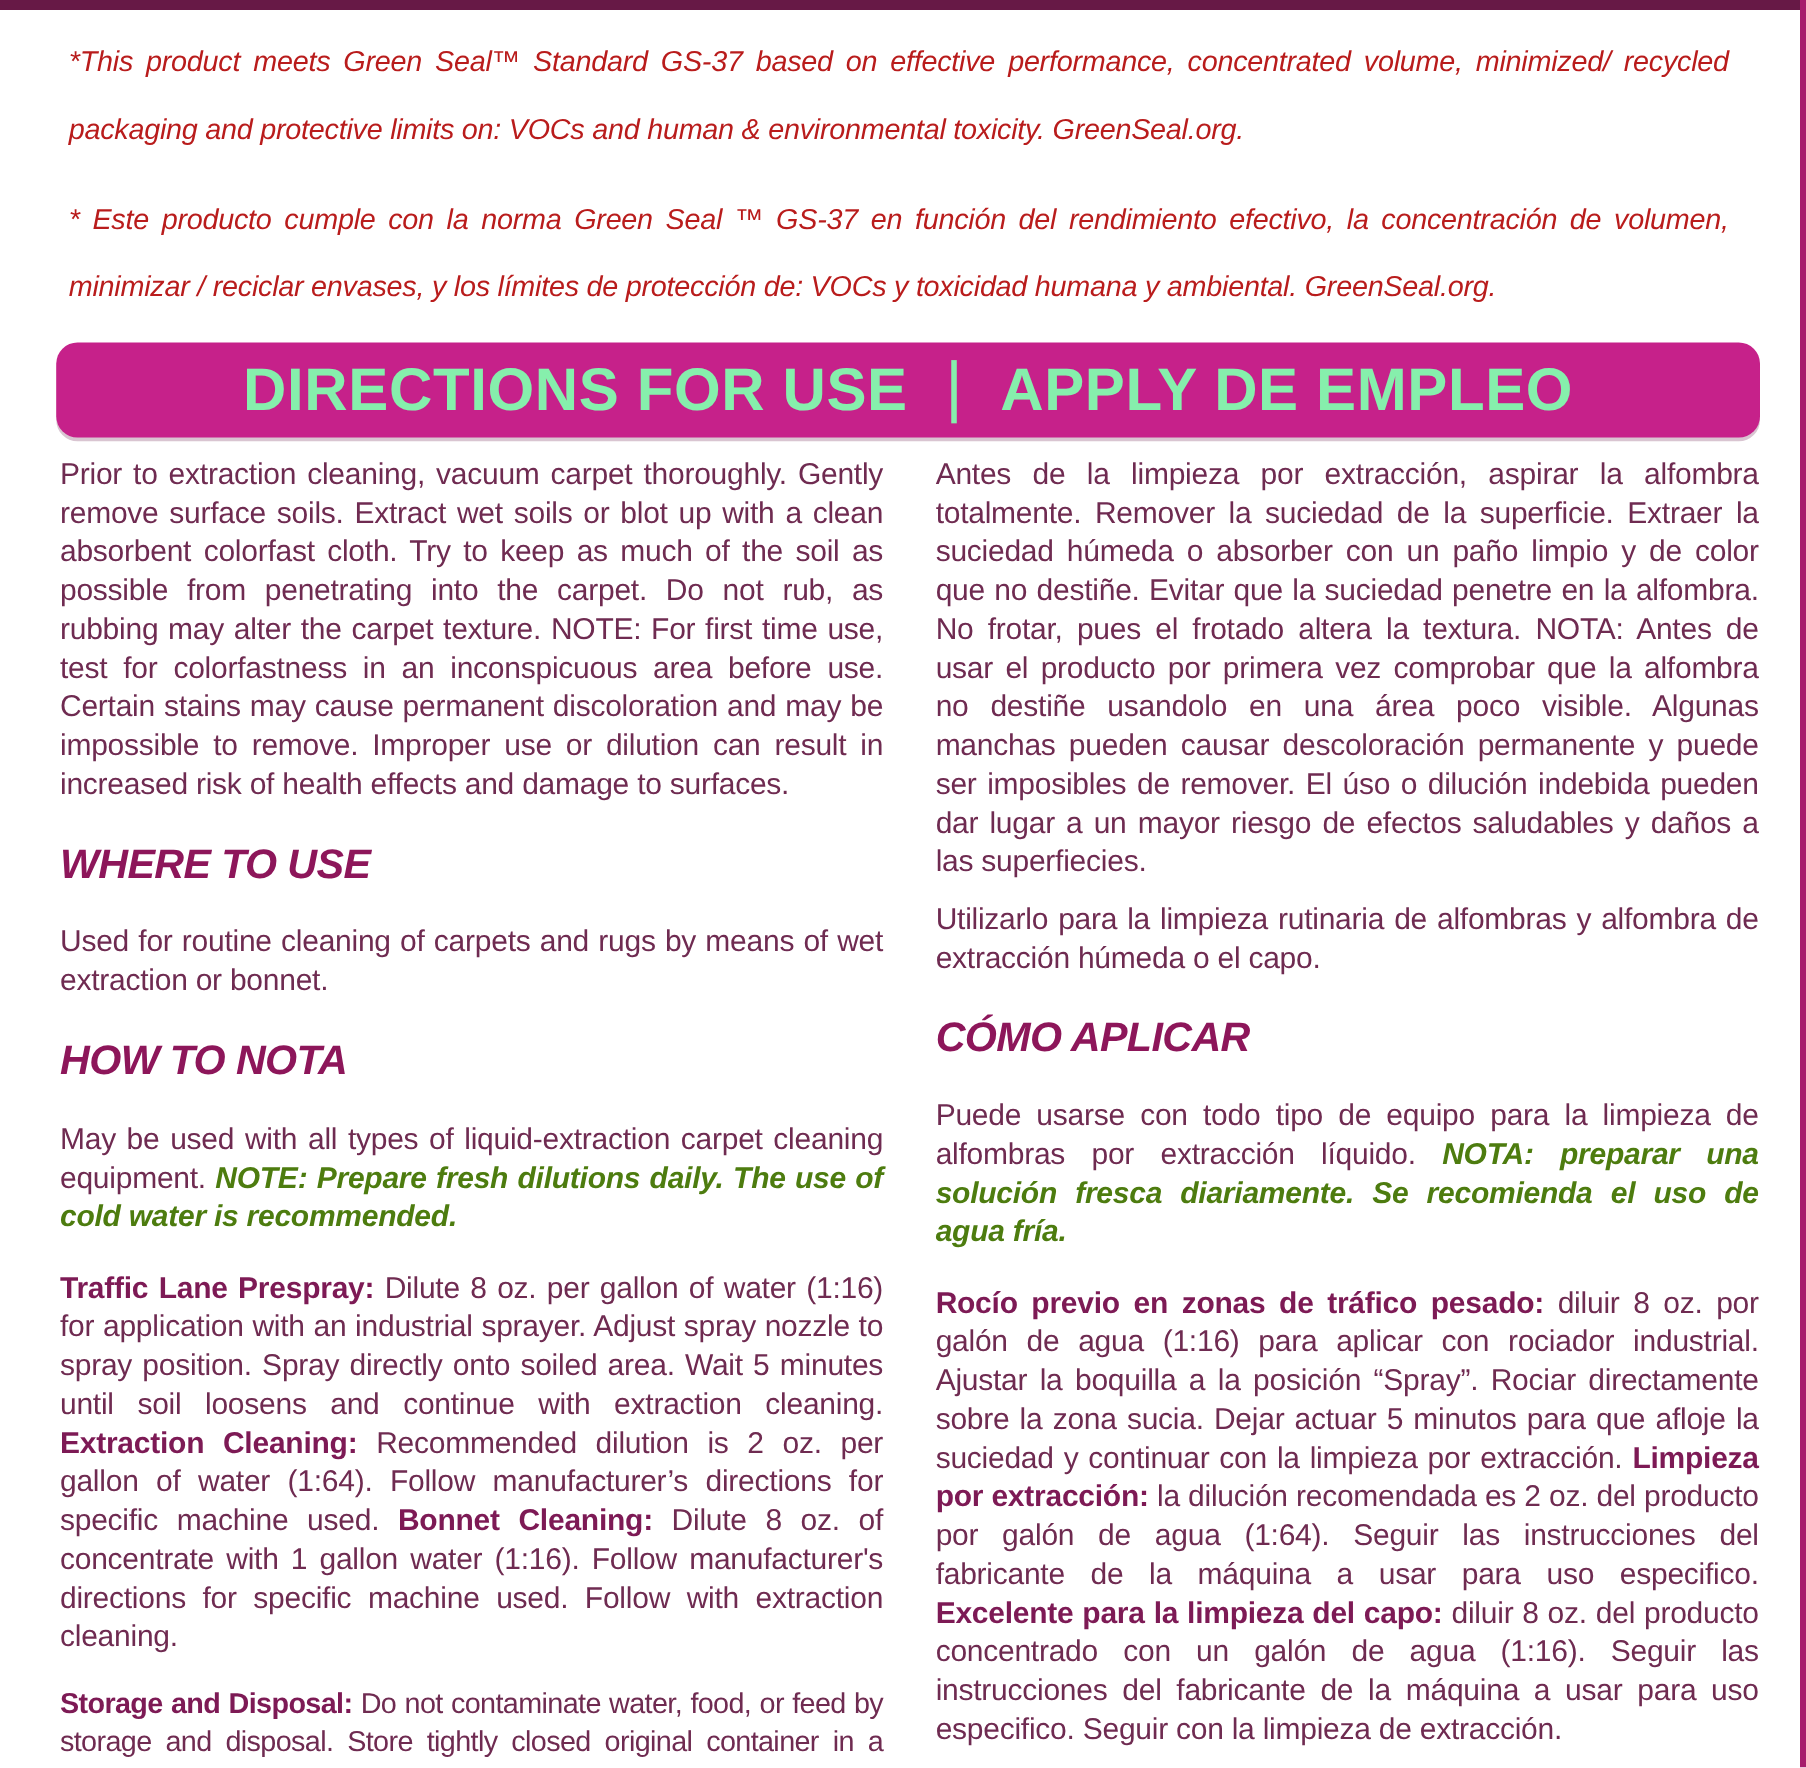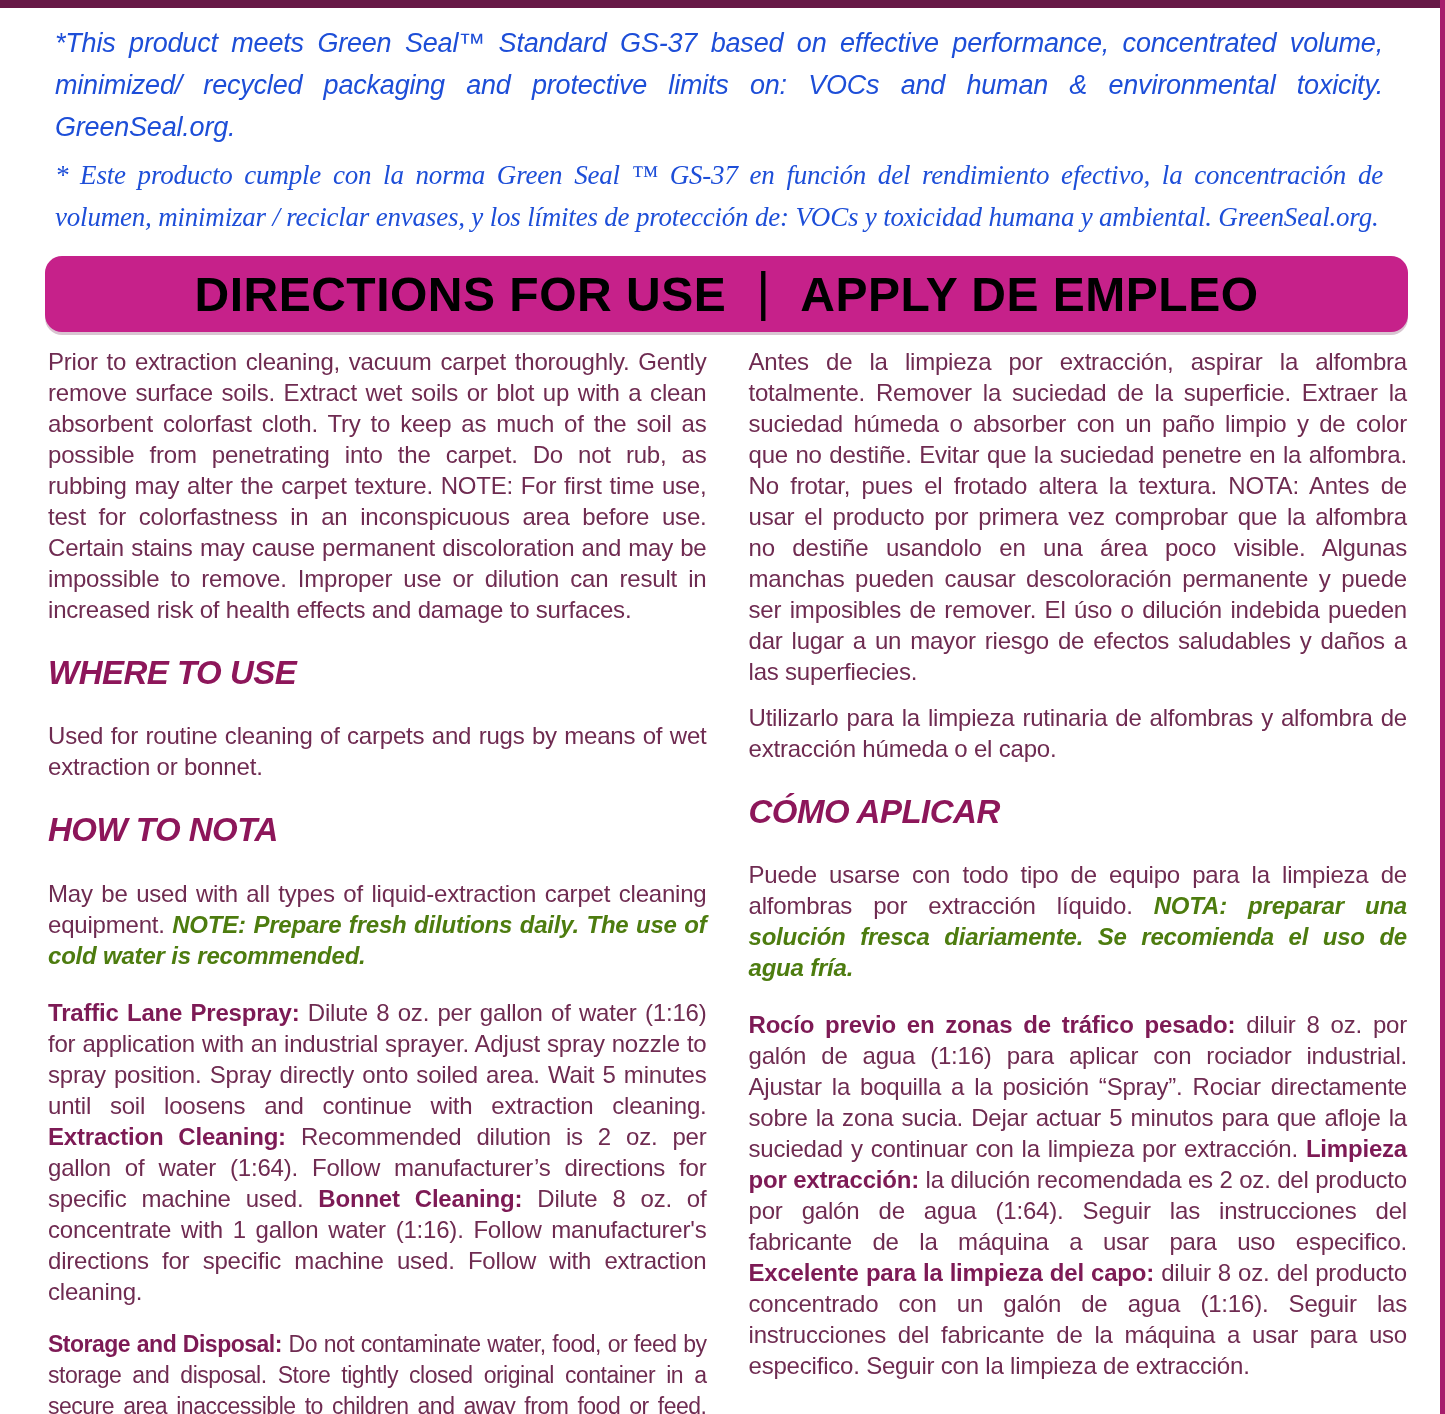--- a/index.html
+++ b/index.html
@@ -15,38 +15,38 @@
     width: 100%; height: 8px;
     background: #671946;
   }
   .right-bar {
     position: absolute; top: 0; right: 0;
     width: 5px; height: 100%;
     background: #A61E6C;
   }
   .greenseal {
     margin: 22px 62px 0 55px;
-    color: #1d4ed8;
+    color: #b91c1c;
     font-style: italic;
-    font-size: 27px;
-    line-height: 42px;
+    font-size: 23px;
+    line-height: 54px;
     text-align: justify;
     letter-spacing: -0.2px;
     font-stretch: condensed;
   }
-  .greenseal.es { margin-top: 6px; font-family: Liberation Serif, serif; }
+  .greenseal.es { margin-top: 18px; }
   .banner {
     margin: 18px 37px 0 45px;
     height: 76px;
     background: #C6218A;
     border-radius: 17px;
     box-shadow: 0 3px 0 rgba(103,25,70,0.25);
     display: flex; align-items: center; justify-content: center;
     gap: 30px;
-    color: #000000;
+    color: #86efac;
   }
   .banner-title {
     font-size: 48px;
     font-weight: bold;
     letter-spacing: 0.5px;
     font-stretch: condensed;
     white-space: nowrap;
   }
   .banner-sep {
     font-size: 54px;

